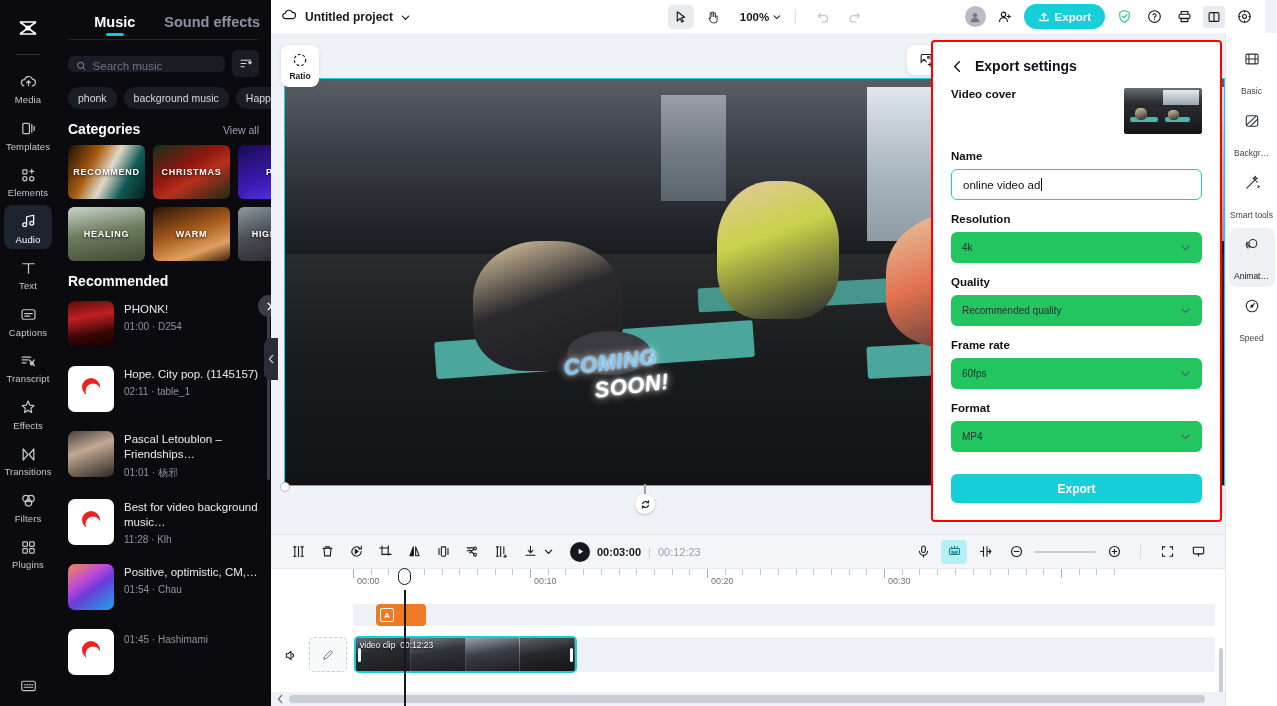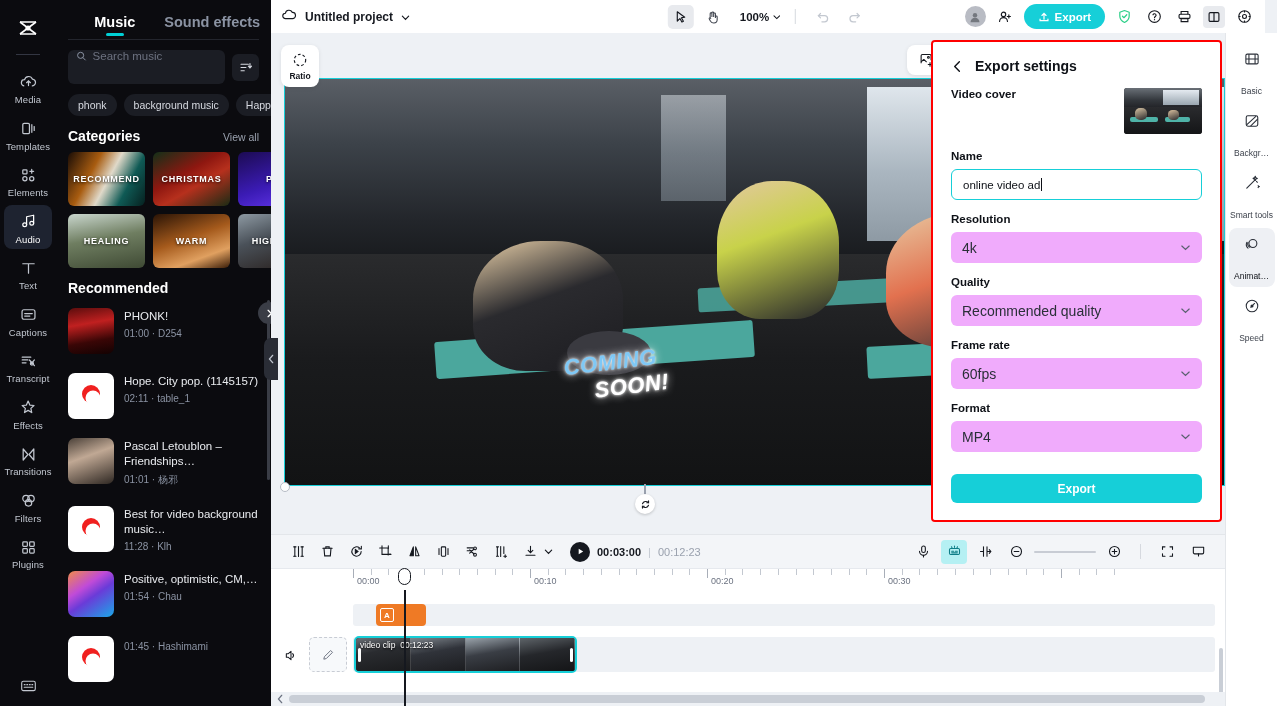--- a/index.html
+++ b/index.html
@@ -34,21 +34,21 @@
     position: absolute; left: 56px; top: 0; width: 215px; height: 706px;
     background: #0b0b0f; overflow: hidden;
   }
   .mtabs { display: flex; gap: 0; padding: 8px 10px 0 10px; }
   .mtab { flex: 1; text-align: center; padding: 6px 0 9px 0; font-size: 14.5px; font-weight: bold; color: #8b93a3; position: relative; cursor: pointer; }
   .mtab.active { color: #ffffff; }
   .mtab.active::after { content: ""; position: absolute; left: 50%; transform: translateX(-50%); bottom: 3px; width: 18px; height: 3px; border-radius: 2px; background: #00d0d6; }
   .mdiv { height: 1px; background: #23252d; margin: 0 12px; }
 
   .searchrow { display: flex; gap: 7px; padding: 10px 12px 0 12px; align-items: center; }
-  .searchbox { flex: 1; height: 34px; background: #1b1d24; border-radius: 6px; display: flex; align-items: flex-start; gap: 6px; padding: 0 8px; }
+  .searchbox { flex: 1; height: 16px; background: #1b1d24; border-radius: 6px; display: flex; align-items: flex-end; gap: 6px; padding: 0 8px; }
   .searchbox input { background: transparent; border: 0; outline: none; color: #d6d9e0; font-size: 11.5px; font-family: "Liberation Sans", sans-serif; width: 100%; }
   .searchbox input::placeholder { color: #6d7280; }
   .filterbtn { width: 27px; height: 27px; background: #1b1d24; border-radius: 6px; display: flex; align-items: center; justify-content: center; cursor: pointer; }
 
   .chips { display: flex; gap: 7px; padding: 10px 0 0 12px; overflow: hidden; }
   .chip { background: #1b1d24; color: #d6d9e0; font-size: 10.5px; border-radius: 13px; padding: 5px 10px; white-space: nowrap; cursor: pointer; }
 
   .sec-head { display: flex; align-items: baseline; justify-content: space-between; padding: 12px 12px 8px 12px; }
   .sec-title { font-size: 14px; font-weight: bold; color: #ffffff; }
   .sec-link { font-size: 10.5px; color: #9aa1ae; cursor: pointer; }
@@ -161,21 +161,21 @@
   .expwrap { position: absolute; left: 931px; top: 40px; width: 291px; height: 482px; border: 2px solid #ff0000; border-radius: 4px; z-index: 40; }
   .exp { position: absolute; inset: 0; background: #fff; border-radius: 3px; padding: 16px 18px 0 18px; }
   .exp-head { display: flex; align-items: center; gap: 11px; margin-bottom: 14px; }
   .exp-back { cursor: pointer; display: flex; align-items: center; }
   .exp-title { font-size: 14px; font-weight: bold; color: #0e1117; }
   .exp-label { font-size: 11.5px; font-weight: bold; color: #0e1117; margin-bottom: 7px; }
   .cover-row { display: flex; justify-content: space-between; align-items: flex-start; margin-bottom: 16px; }
   .cover-thumb { width: 78px; height: 46px; border-radius: 3px; overflow: hidden; position: relative; background: #1e2022; cursor: pointer; }
   .exp-input { width: 100%; height: 31px; border: 1.6px solid #16cfd8; border-radius: 6px; padding: 0 11px; font-size: 11.5px; color: #0e1117; outline: none; font-family: "Liberation Sans", sans-serif; }
   .exp-field { margin-bottom: 13px; }
-  .exp-select { width: 100%; height: 31px; background: #f0abfc; border-radius: 6px; display: flex; align-items: center; padding: 0 11px; font-size: 14px; color: #2a2f38; cursor: pointer; }
+  .exp-select { width: 100%; height: 31px; background: #22c55e; border-radius: 6px; display: flex; align-items: center; padding: 0 11px; font-size: 10px; color: #2a2f38; cursor: pointer; }
   .exp-select .chev { margin-left: auto; }
   .exp-go { width: 100%; height: 29px; background: #16cfd8; border: 0; border-radius: 6px; color: #fff; font-size: 12px; font-weight: bold; cursor: pointer; margin-top: 9px; font-family: "Liberation Sans", sans-serif; }
   .caret { display: inline-block; width: 1px; height: 13px; background: #0e1117; vertical-align: -2px; margin-left: 1px; }
 </style>
 </head>
 <body>
 
 <div id="app">
 
   <div class="rail">

